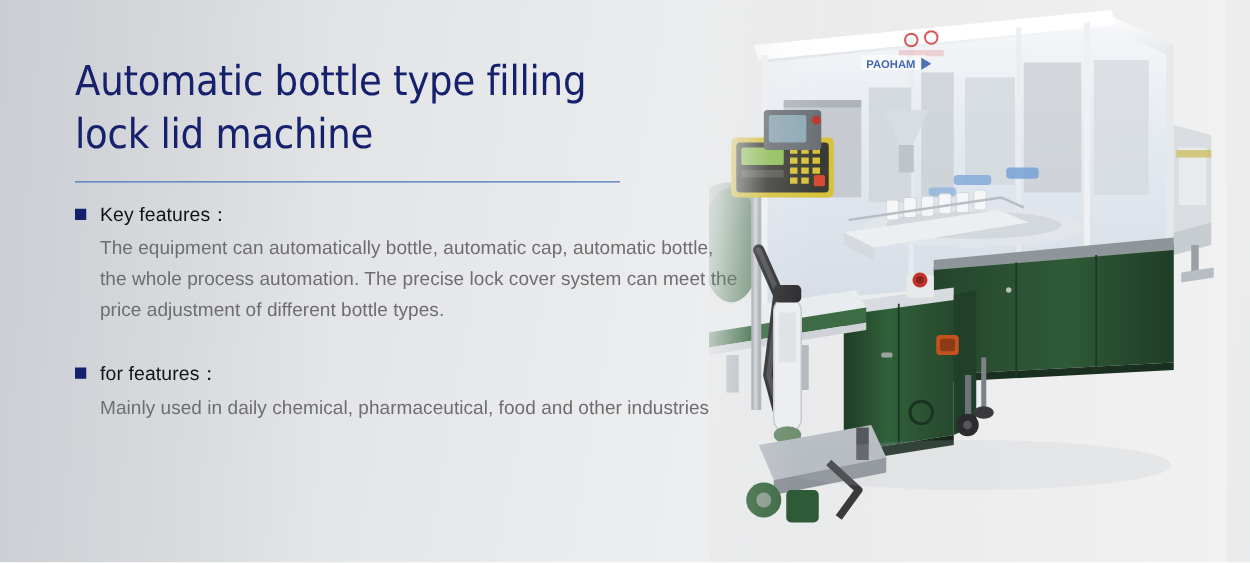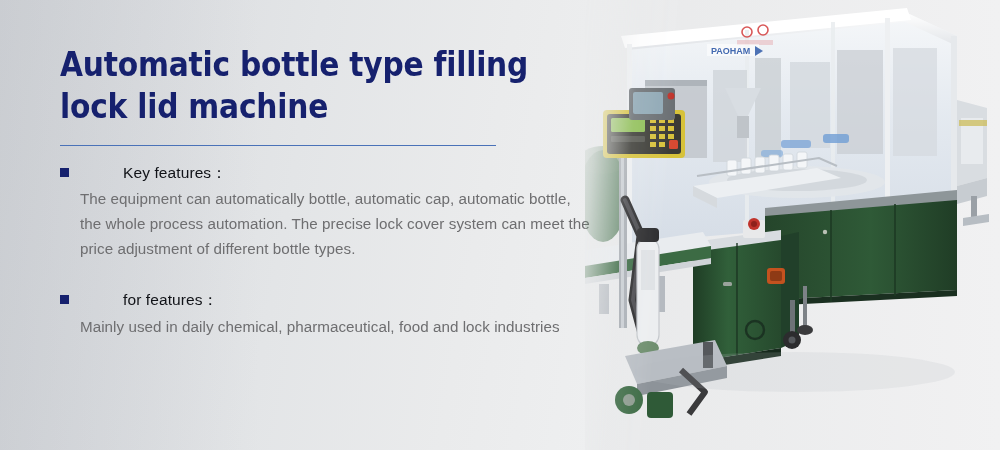--- a/index.html
+++ b/index.html
@@ -36,39 +36,38 @@
     position: absolute;
     left: 60px;
     top: 44px;
     width: 545px;
   }
   #page-title {
     margin: 0;
     color: #16216e;
     font-family: "DejaVu Sans Condensed", "Liberation Sans Narrow", "Liberation Sans", sans-serif;
     font-size: 33px;
-    font-weight: bold;
+    font-weight: normal;
     line-height: 1.27;
     letter-spacing: -0.2px;
     white-space: pre-line;
   }
   #title-divider {
     margin-top: 17px;
     width: 436px;
     height: 1px;
     background: #4a72b8;
   }
 
   .feature-block { margin-top: 18px; }
   .feature-block.second { margin-top: 30px; }
 
   .feature-head {
     display: flex;
     align-items: baseline;
-    gap: 43px;
   }
   .bullet-square {
     width: 9px;
     height: 9px;
     background: #16216e;
     margin-right: 11px;
     flex: 0 0 auto;
     position: relative;
     top: -1px;
   }
@@ -85,21 +84,21 @@
     font-size: 15.2px;
     line-height: 1.62;
     letter-spacing: 0.05px;
     max-width: 512px;
   }
   .feature-body.justify { text-align: justify; }
 
   
   #photo {
     position: absolute;
-    left: 585px;
+    left: 567px;
     top: 0;
     width: 415px;
     height: 450px;
     overflow: hidden;
     -webkit-mask-image: linear-gradient(95deg, rgba(0,0,0,0) 0%, rgba(0,0,0,0.25) 5%, rgba(0,0,0,0.85) 13%, #000 22%, #000 100%);
     mask-image: linear-gradient(95deg, rgba(0,0,0,0) 0%, rgba(0,0,0,0.25) 5%, rgba(0,0,0,0.85) 13%, #000 22%, #000 100%);
   }
   #photo-svg { display: block; }
 </style>
 </head>
@@ -122,21 +121,21 @@
         <span class="feature-head-label">Key features：</span>
       </div>
       <div class="feature-body">The equipment can automatically bottle, automatic cap, automatic bottle, the whole process automation. The precise lock cover system can meet the price adjustment of different bottle types.</div>
     </div>
 
     <div class="feature-block second">
       <div class="feature-head">
         <span class="bullet-square"></span>
         <span class="feature-head-label">for features：</span>
       </div>
-      <div class="feature-body justify">Mainly used in daily chemical, pharmaceutical, food and lock industries</div>
+      <div class="feature-body justify">Mainly used in daily chemical, pharmaceutical, food and other industries</div>
     </div>
 
   </div>
 
   <div id="photo">
     <svg id="photo-svg" width="415" height="450" viewBox="0 0 415 450">
       <defs>
         <linearGradient id="acrylic" x1="0" y1="0" x2="0" y2="1">
           <stop offset="0%" stop-color="#f6f8fa"></stop>
           <stop offset="45%" stop-color="#e3e9f0"></stop>

